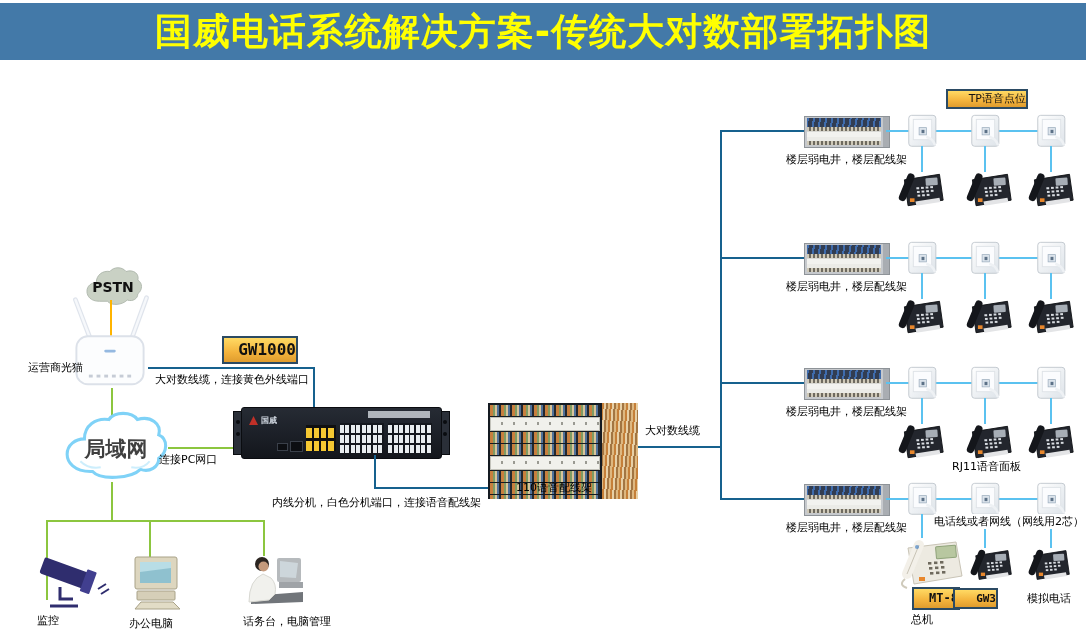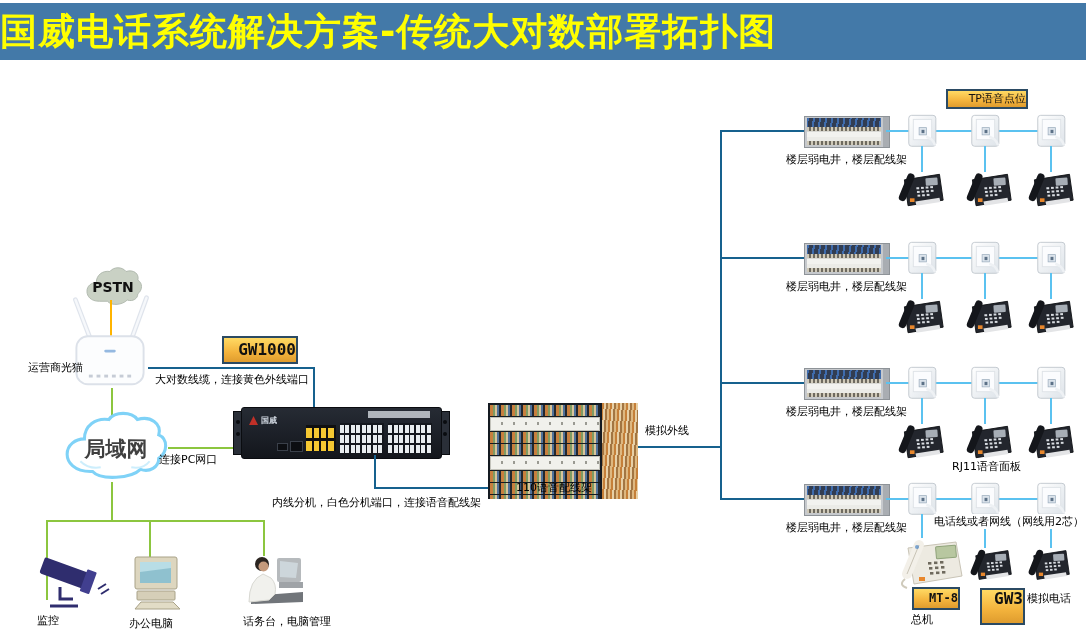--- a/index.html
+++ b/index.html
@@ -1,20 +1,20 @@
 <!DOCTYPE html>
 <html><head>
 <meta charset="utf-8">
 <style>
   html,body{margin:0;padding:0;background:#fff;}
   #canvas{position:relative;width:1086px;height:634px;background:#fff;overflow:hidden;
           font-family:"DejaVu Sans","Liberation Sans",sans-serif;}
   
   #banner{position:absolute;left:0;top:3px;width:1086px;height:57px;background:#4379A8;}
-  #banner .t{width:100%;text-align:left;line-height:57px;font-size:37px;font-weight:bold;
+  #banner .t{width:100%;text-align:center;line-height:57px;font-size:37px;font-weight:bold;
              color:#FFFF00;letter-spacing:1px;white-space:nowrap;}
   
   .ln{position:absolute;}
   .hl{height:2px;}.vl{width:2px;}
   .blue{background:#16618E;}.lblue{background:#5BC2F0;}
   .green{background:#8CC63F;}.orange{background:#FFB400;}
   
   .lb{position:absolute;font-size:11px;color:#000;white-space:nowrap;}
   
   .tag{position:absolute;background:linear-gradient(180deg,#ffda64,#f3b33c 60%,#df9c2e);
@@ -243,21 +243,21 @@
         <div class="fw"></div>
       <div class="fs"></div>
         <div class="fw"></div>
         <div class="fw"></div>
         <div class="fw"></div>
     </div>
   </div>
   <div class="lb" style="left:516px;top:480px">110语音配线架</div>
 
   <i class="ln hl blue" style="left:638px;top:446px;width:84px"></i>
-  <div class="lb" style="left:645px;top:423px">模拟外线</div>
+  <div class="lb" style="left:645px;top:423px">大对数线缆</div>
   <i class="ln vl blue" style="left:720px;top:130px;height:370px"></i>
   <i class="ln hl blue" style="left:720px;top:130px;width:86px"></i>
   <i class="ln hl blue" style="left:720px;top:257px;width:86px"></i>
   <i class="ln hl blue" style="left:720px;top:382px;width:86px"></i>
   <i class="ln hl blue" style="left:720px;top:498px;width:86px"></i>
 
   <i class="ln vl green" style="left:111px;top:482px;height:39px"></i>
   <i class="ln hl green" style="left:46px;top:520px;width:219px"></i>
   <i class="ln vl green" style="left:46px;top:520px;height:80px"></i>
   <i class="ln vl green" style="left:149px;top:520px;height:42px"></i>
@@ -399,17 +399,17 @@
   <svg class="phw" style="left:898px;top:536px">
       <use href="#phonew" width="66" height="54"></use>
     </svg>
   <svg class="ph" style="left:969px;top:547px;width:44px;height:36px">
       <use href="#phoneb" width="44" height="36"></use>
     </svg>
   <svg class="ph" style="left:1027px;top:547px;width:44px;height:36px">
       <use href="#phoneb" width="44" height="36"></use>
     </svg>
   <div class="tag mono" style="left:912px;top:587px;width:48px;height:23px;line-height:19px;font-size:12px">MT-8</div>
-  <div class="tag mono" style="left:980px;top:588px;width:45px;height:37px;line-height:17px;font-size:16px">GW3</div>
+  <div class="tag mono" style="left:953px;top:588px;width:45px;height:21px;line-height:17px;font-size:11px">GW3</div>
   <div class="lb" style="left:1027px;top:591px">模拟电话</div>
   <div class="lb" style="left:911px;top:612px">总机</div>
 
 </div>
 
 </body></html>

